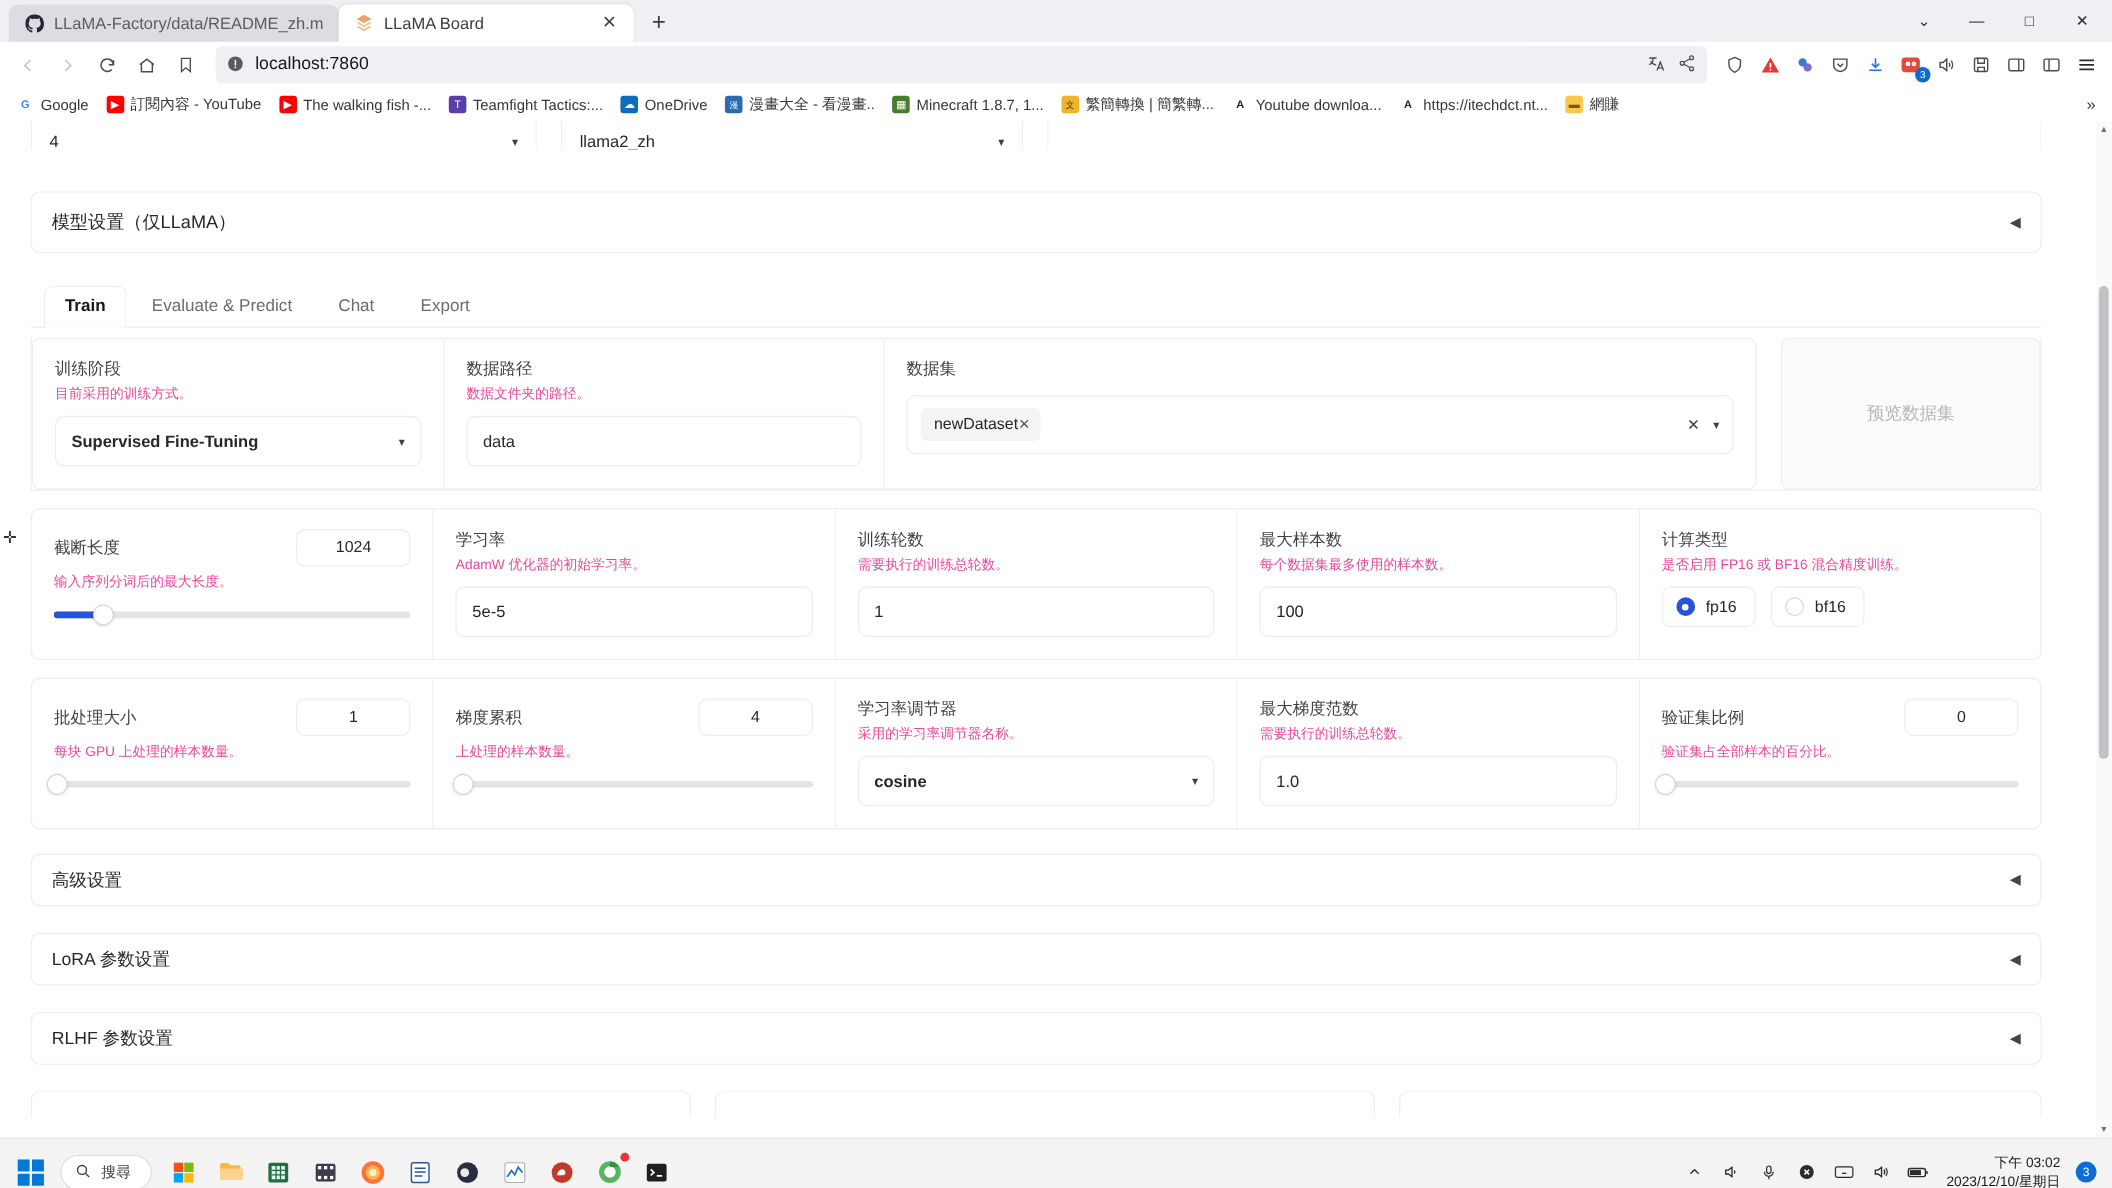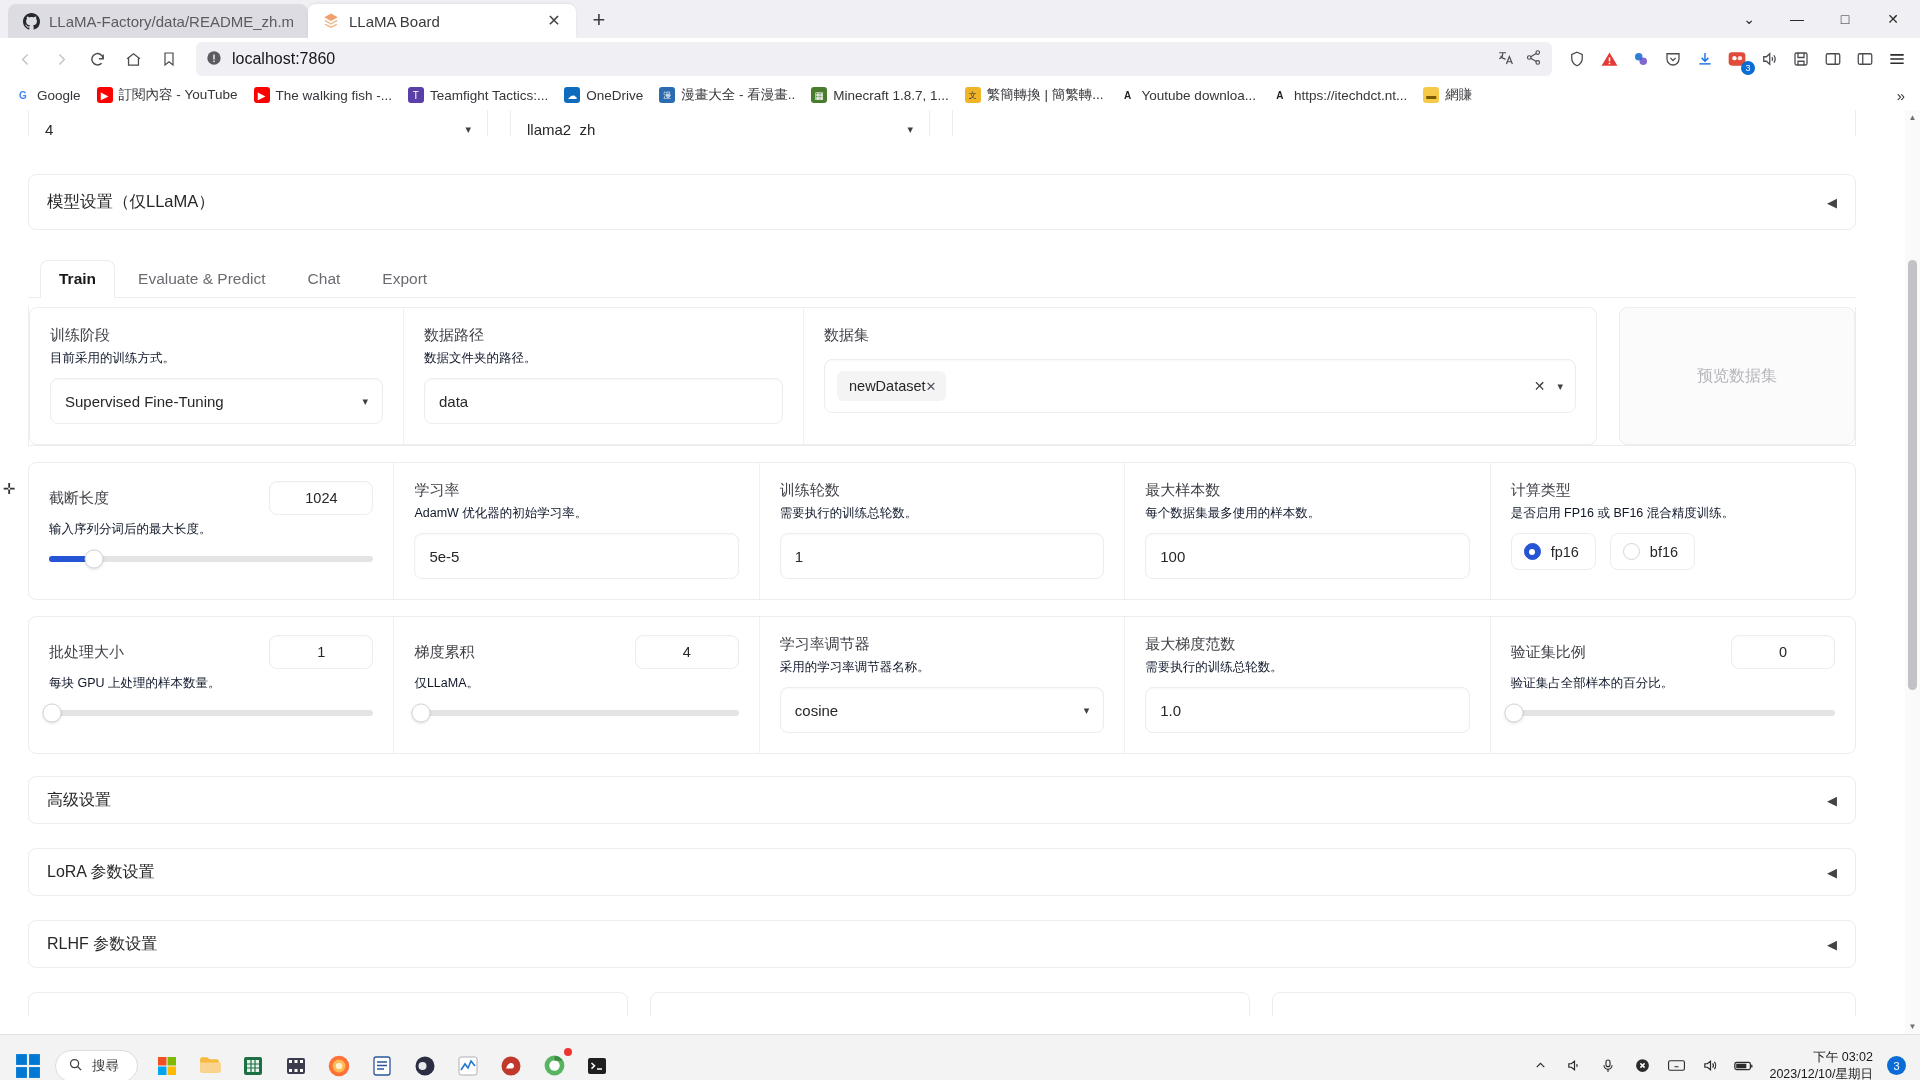--- a/index.html
+++ b/index.html
@@ -67,28 +67,28 @@
 
   .tabs-row { display: flex; align-items: flex-end; border-bottom: 1px solid #ececf1; height: 42px; padding-left: 12px; gap: 4px; }
   .gtab { padding: 9px 18px 10px; font-size: 15.5px; color: #6b6b72; border: 1px solid transparent; border-bottom: none; border-radius: 8px 8px 0 0; position: relative; top: 1px; }
   .gtab.active { color: #18181b; background: #fff; border-color: #ececf1; border-bottom-color: #fff; font-weight: 600; }
 
   .section { border: 1px solid #ececf1; border-top: none; border-radius: 0 0 8px 8px; background: #fff; }
   .cell { flex: 1; padding: 18px 20px 20px; border-right: 1px solid #f0f0f3; min-width: 0; }
   .cell:last-child { border-right: none; }
 
   .f-label { font-size: 15px; color: #3f3f46; margin-bottom: 5px; }
-  .f-hint { font-size: 12.5px; color: #0f172a; margin-bottom: 11px; }
+  .f-hint { font-size: 12.5px; color: #ec4899; margin-bottom: 11px; }
 
   .gr-input {
     height: 46px; border: 1px solid #ececf1; border-radius: 8px; background: #fff;
     display: flex; align-items: center; padding: 0 14px; font-size: 15px; color: #27272a;
     box-shadow: inset 0 1px 2px rgba(0,0,0,.03);
   }
-  .gr-select { justify-content: space-between; }
+  .gr-select { justify-content: space-between; font-weight: bold; }
   .gr-select .caret { color: #3f3f46; font-size: 11px; }
 
   .num-box {
     border: 1px solid #ececf1; border-radius: 8px; height: 34px; width: 104px;
     display: flex; align-items: center; justify-content: center; font-size: 14.5px; color: #27272a;
     box-shadow: inset 0 1px 2px rgba(0,0,0,.03);
   }
   .lbl-line { display: flex; align-items: center; justify-content: space-between; gap: 10px; }
 
   .slider { height: 6px; background: #e4e4e7; border-radius: 3px; position: relative; margin-top: 18px; }
@@ -472,21 +472,21 @@
               <div class="slider">
                 <div class="fill" style="width:0%"></div>
                 <div class="knob" style="left:1%"></div>
               </div>
             </div>
             <div class="cell" style="flex:1">
               <div class="lbl-line">
                 <span class="f-label" style="margin-bottom:0">梯度累积</span>
                 <span class="num-box">4</span>
               </div>
-              <div class="f-hint" style="margin-top:6px">仅LLaMA。</div>
+              <div class="f-hint" style="margin-top:6px">上处理的样本数量。</div>
               <div class="slider">
                 <div class="fill" style="width:2%"></div>
                 <div class="knob" style="left:2%"></div>
               </div>
             </div>
             <div class="cell" style="flex:1">
               <div class="f-label">学习率调节器</div>
               <div class="f-hint">采用的学习率调节器名称。</div>
               <div class="gr-input gr-select">
                 <span>cosine</span>

